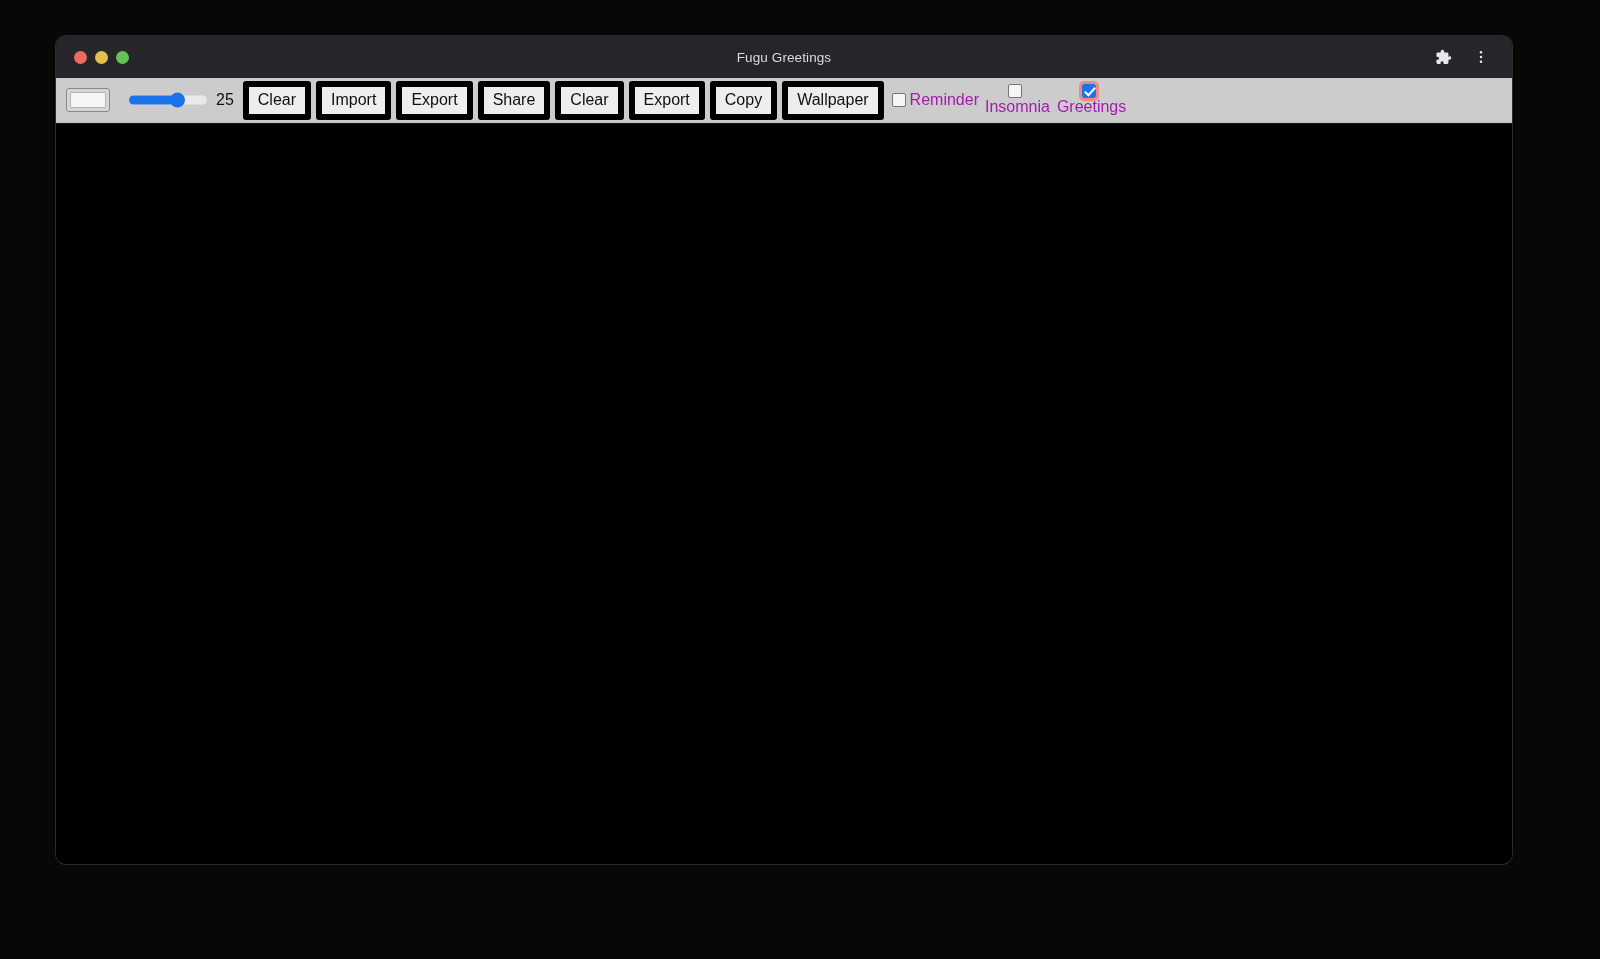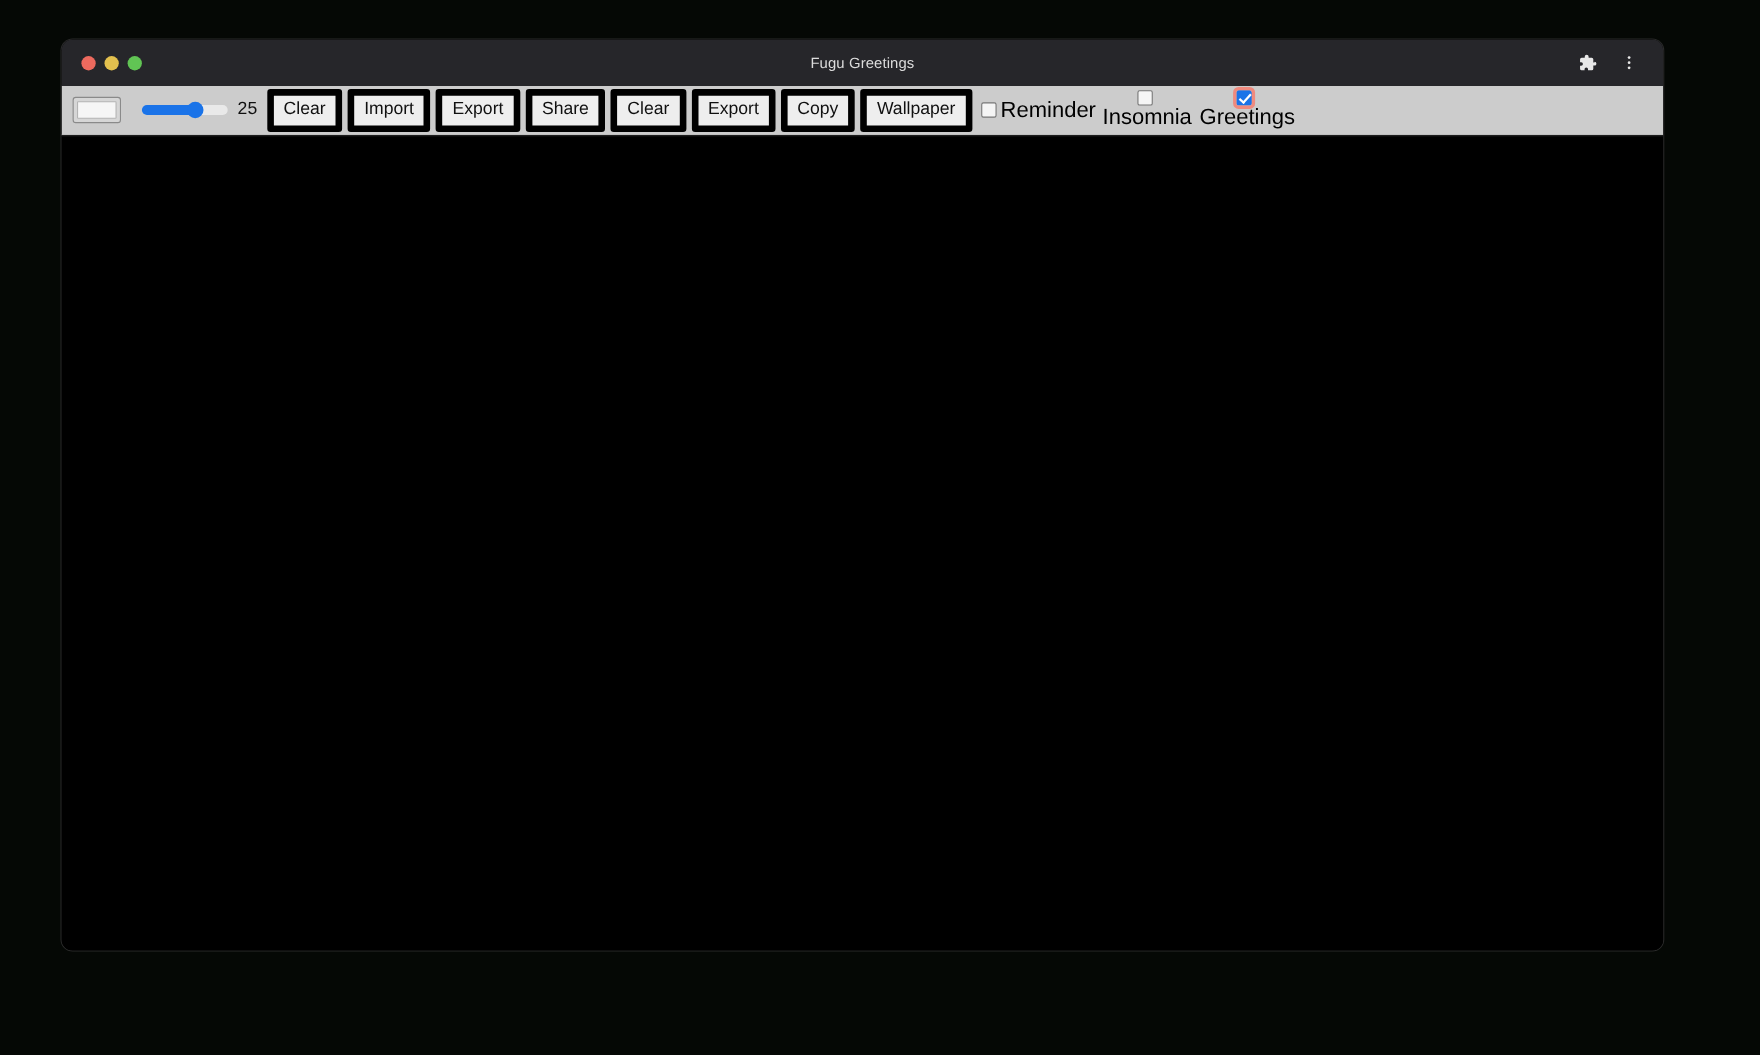--- a/index.html
+++ b/index.html
@@ -196,22 +196,22 @@
   .tb-check .box {
     width: 14px;
     height: 14px;
     border: 1px solid #767676;
     border-radius: 2px;
     background: #f5f5f5;
     flex: none;
     position: relative;
   }
   .tb-check .label {
-    font-size: 20px;
-    color: #000000;
+    font-size: 16px;
+    color: #a21caf;
     margin-left: 4px;
     white-space: nowrap;
   }
   
   .tb-check.checked .box {
     background: #1a73e8;
     border-color: #1a73e8;
   }
   .tb-check.checked .box::after {
     content: "";

